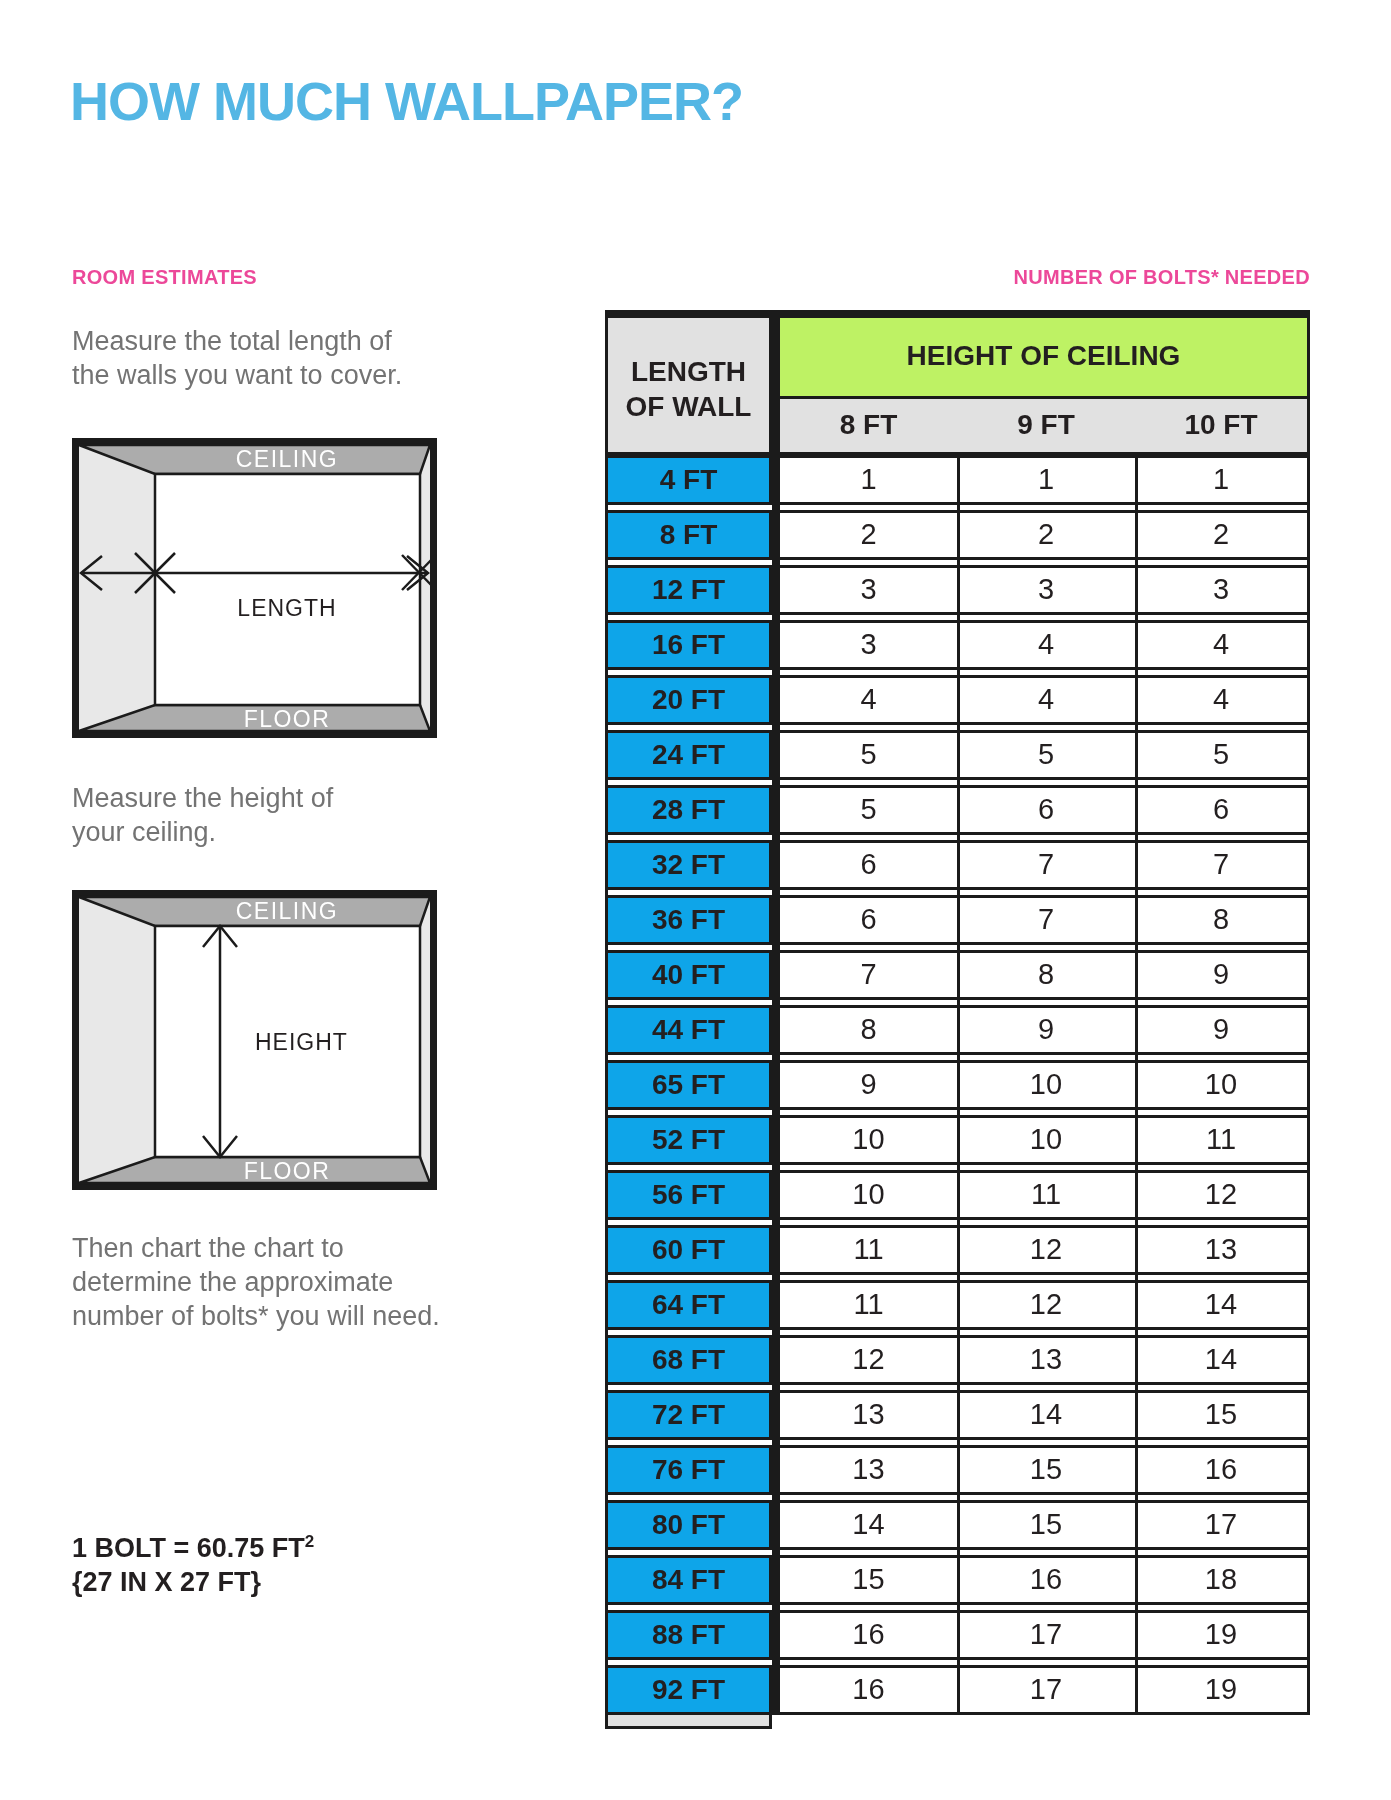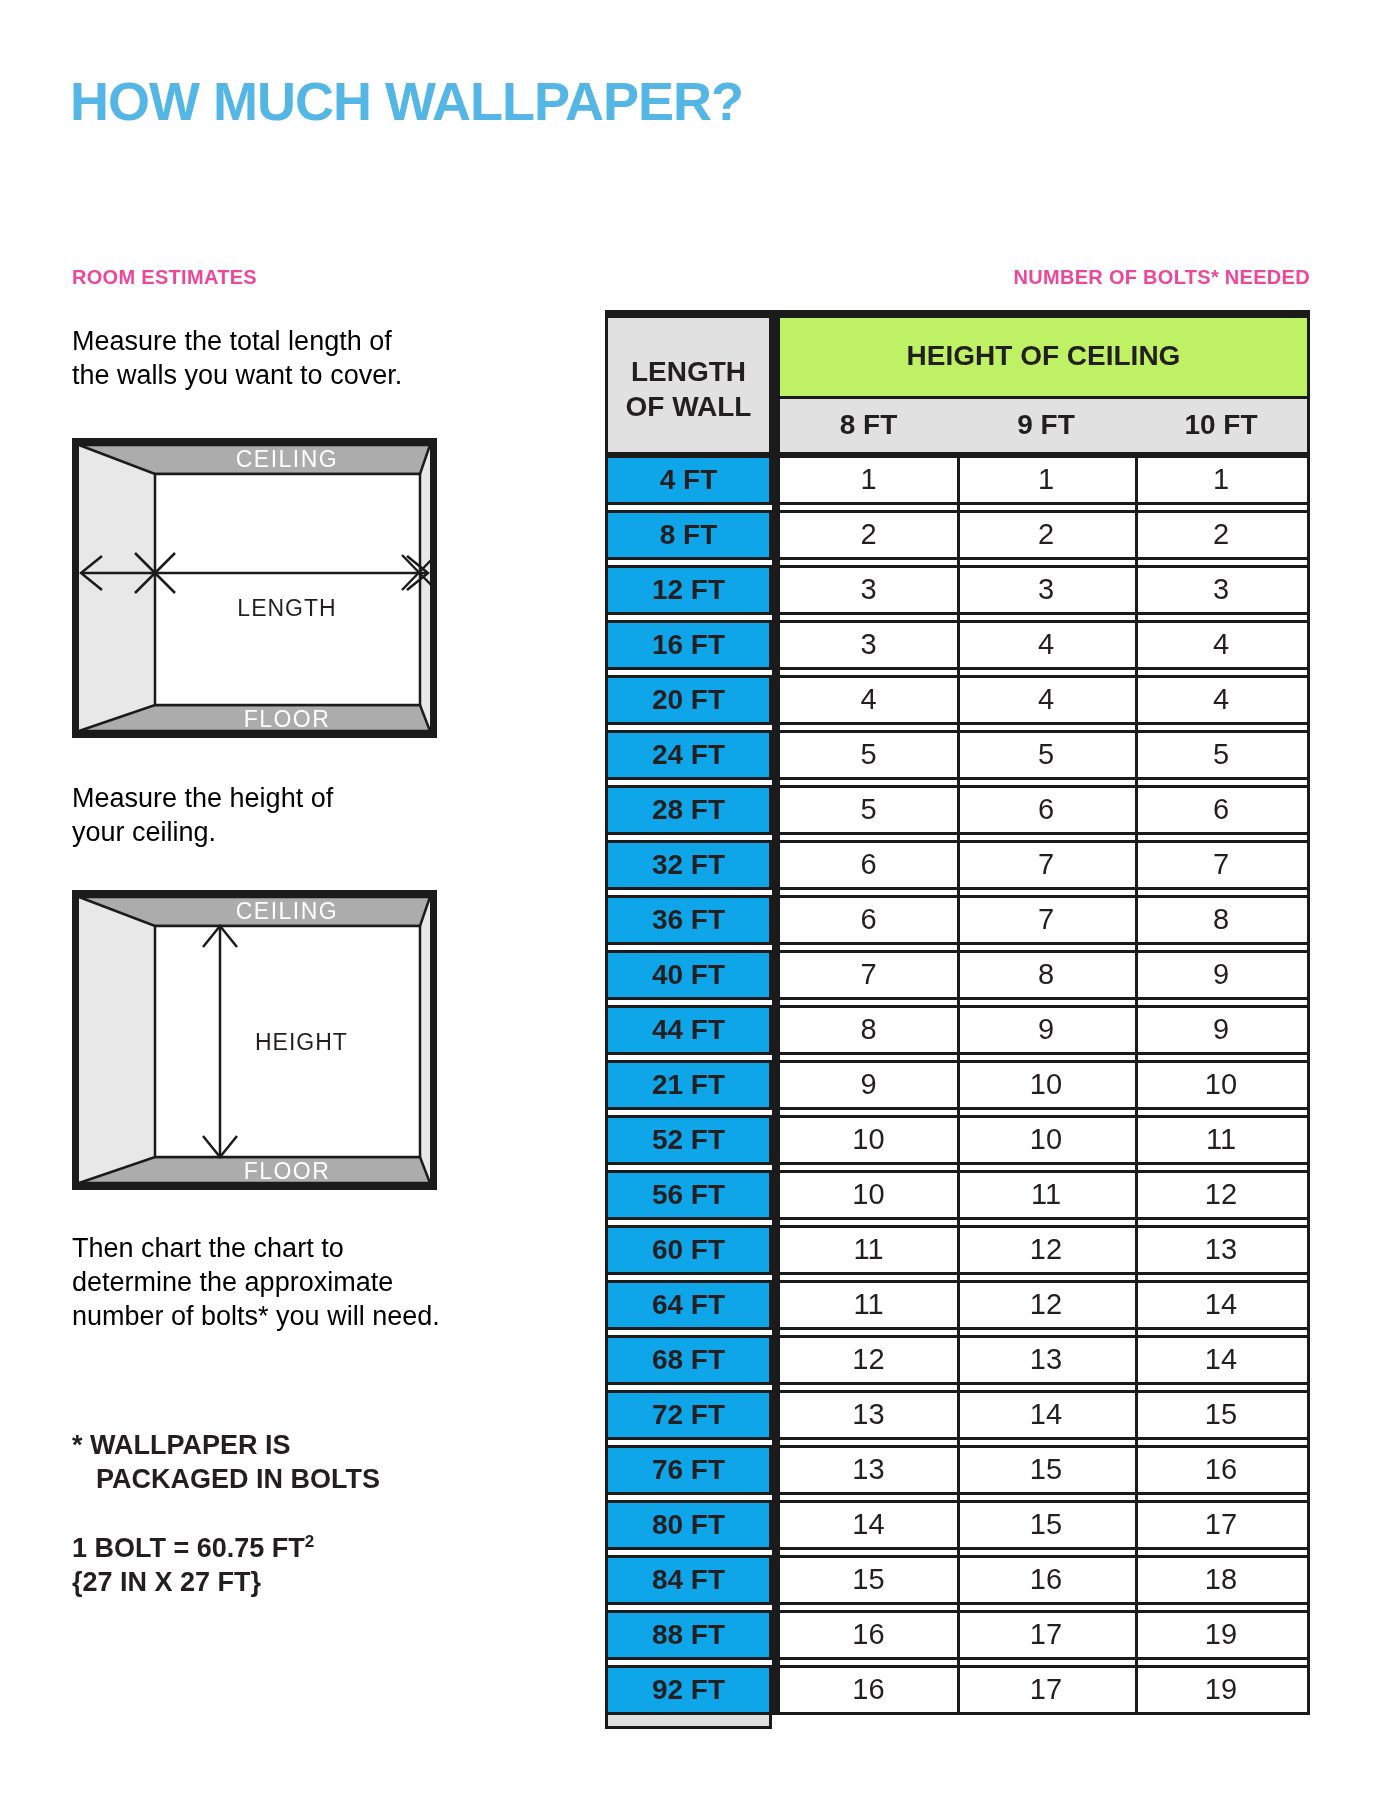--- a/index.html
+++ b/index.html
@@ -7,21 +7,21 @@
         font-family:"Liberation Sans",sans-serif;color:#231F20;overflow:hidden;}
 
   .page-title{position:absolute;left:70px;top:70px;font-size:54px;font-weight:bold;
               color:#54B6E4;letter-spacing:-1px;white-space:nowrap;}
 
   .section-heading{position:absolute;top:266px;font-size:20px;font-weight:bold;
                    color:#ec4899;letter-spacing:0.3px;white-space:nowrap;}
   .heading-left{left:72px;}
   .heading-table{left:605px;width:705px;text-align:right;}
 
-  .para{position:absolute;left:72px;font-size:27px;line-height:34px;color:#000000;}
+  .para{position:absolute;left:72px;font-size:27px;line-height:34px;color:#737373;}
   .para1{top:324px;}
   .para2{top:781px;}
   .para3{top:1231px;}
 
   .note{position:absolute;left:72px;top:1428px;font-size:27px;line-height:34px;
         font-weight:bold;color:#231F20;}
   .note .indent{padding-left:24px;}
   .spec{position:absolute;left:72px;top:1525px;font-size:27px;line-height:34px;
         font-weight:bold;color:#231F20;}
   .spec sup{font-size:17px;}
@@ -120,24 +120,20 @@
     </g>
     <text class="svg-measure-label" x="183" y="160" text-anchor="start">HEIGHT</text>
   </svg>
 
   <div class="para para3">
     <div>Then chart the chart to</div>
     <div>determine the approximate</div>
     <div>number of bolts* you will need.</div>
   </div>
 
-  <div class="note">
-    <div>* WALLPAPER IS</div>
-    <div class="indent">PACKAGED IN BOLTS</div>
-  </div>
 
   <div class="spec">
     <div><span>1 BOLT = 60.75 FT</span><sup>2</sup></div>
     <div>{27 IN X 27 FT}</div>
   </div>
 
   <div class="btable">
     <div class="t-topbar"></div>
     <div class="t-col1-header">
       <div>LENGTH</div>
@@ -243,21 +239,21 @@
         <div class="trow">
           <div class="tlabel">44 FT</div>
           <div class="tspacer"></div>
           <div class="tdata">
             <div class="tval c1">8</div>
             <div class="tval c2">9</div>
             <div class="tval c3">9</div>
           </div>
         </div>
         <div class="trow">
-          <div class="tlabel">21 FT</div>
+          <div class="tlabel">65 FT</div>
           <div class="tspacer"></div>
           <div class="tdata">
             <div class="tval c1">9</div>
             <div class="tval c2">10</div>
             <div class="tval c3">10</div>
           </div>
         </div>
         <div class="trow">
           <div class="tlabel">52 FT</div>
           <div class="tspacer"></div>

